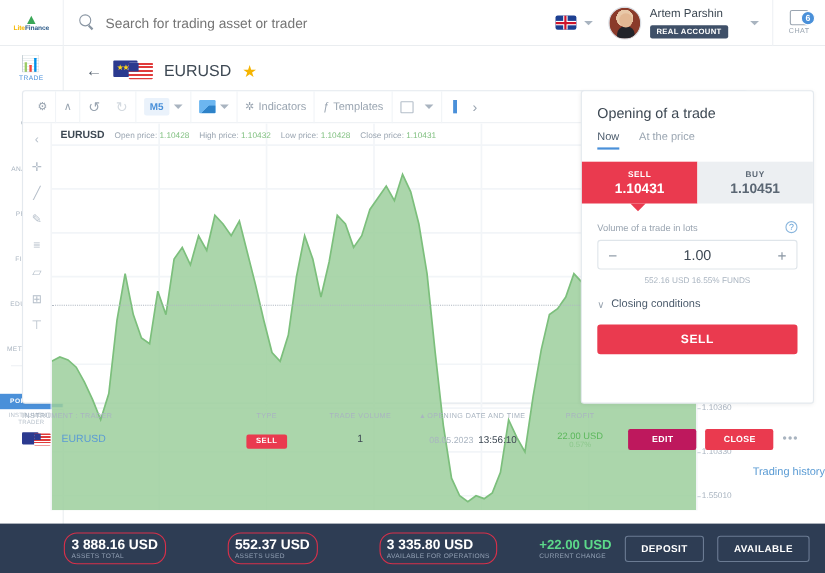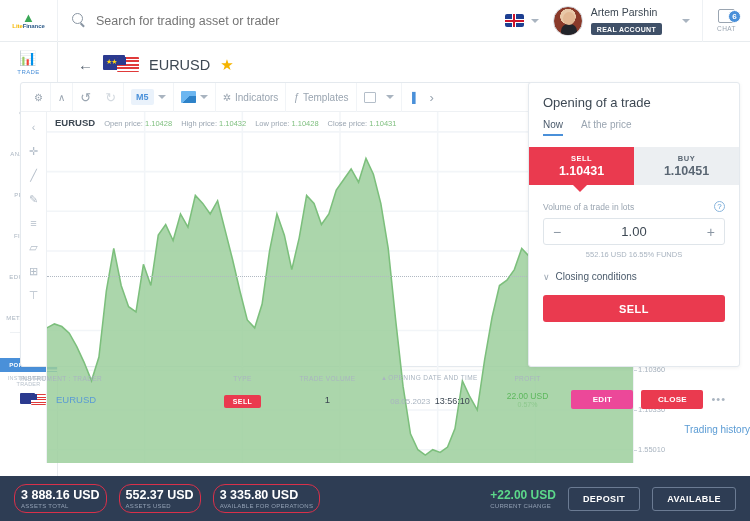--- a/index.html
+++ b/index.html
@@ -266,42 +266,42 @@
   .pill-sell {
     display:inline-block; background:#ea3a4f; color:#fff; font-size:7px; font-weight:bold;
     padding:3px 9px; border-radius:2px; letter-spacing:.4px;
   }
   .cell-txt { font-size:9.5px; color:#3d4853; }
   .dt-date { font-size:8px; color:#a9b4c0; }
   .dt-time { font-size:9px; color:#3d4853; }
   .profit-v { font-size:8.5px; color:#5cb85c; }
   .profit-p { font-size:7px; color:#8dc88d; }
   .btn-edit {
-    width:62px; height:19px; background:#ec4899; color:#fff; font-size:8px; font-weight:bold;
+    width:62px; height:19px; background:#be185d; color:#fff; font-size:8px; font-weight:bold;
     display:flex; align-items:center; justify-content:center; border-radius:2px; cursor:pointer; letter-spacing:.3px;
   }
   .btn-close {
     width:62px; height:19px; background:#ea3a4f; color:#fff; font-size:8px; font-weight:bold;
     display:flex; align-items:center; justify-content:center; border-radius:2px; cursor:pointer; letter-spacing:.3px;
   }
   .dots { color:#a9b4c0; font-size:11px; cursor:pointer; letter-spacing:1px; }
   .hist-link {
     position:absolute; top:424px; left:0; width:750px; text-align:right;
     font-size:10px; color:#5a9bd4; cursor:pointer;
   }
   .sort-dot { font-size:7px; color:#a9b4c0; }
 
   
   .footer {
     position:absolute; left:0; bottom:0; width:750px; height:45px; background:#2e3d54;
     display:flex; align-items:center; padding: 0 14px;
   }
   .bal-group { display:flex; align-items:flex-start; gap:12px; }
   .bal { display:flex; flex-direction:column; padding: 3px 6px; }
-  .bal.hl { border:1.5px solid #d9304a; border-radius:12px; }
+  .bal.hl { border:1.5px solid #d9304a; border-radius:12px;margin-left:44px; }
   .bal-v { font-size:12.5px; color:#fff; font-weight:bold; white-space:nowrap; }
   .bal-l { font-size:6px; color:#93a1b5; letter-spacing:.3px; margin-top:1px; white-space:nowrap; }
   .foot-right { margin-left:auto; display:flex; align-items:center; gap:12px; }
   .chg { display:flex; flex-direction:column; align-items:flex-start; }
   .chg-v { font-size:12px; color:#5cd88a; font-weight:bold; }
   .chg-l { font-size:6px; color:#93a1b5; letter-spacing:.3px; margin-top:1px; }
   .foot-btn {
     height:24px; padding: 0 14px; border:1px solid #6b7b93; border-radius:3px; color:#fff;
     font-size:9px; font-weight:bold; display:flex; align-items:center; justify-content:center;
     cursor:pointer; letter-spacing:.4px;

